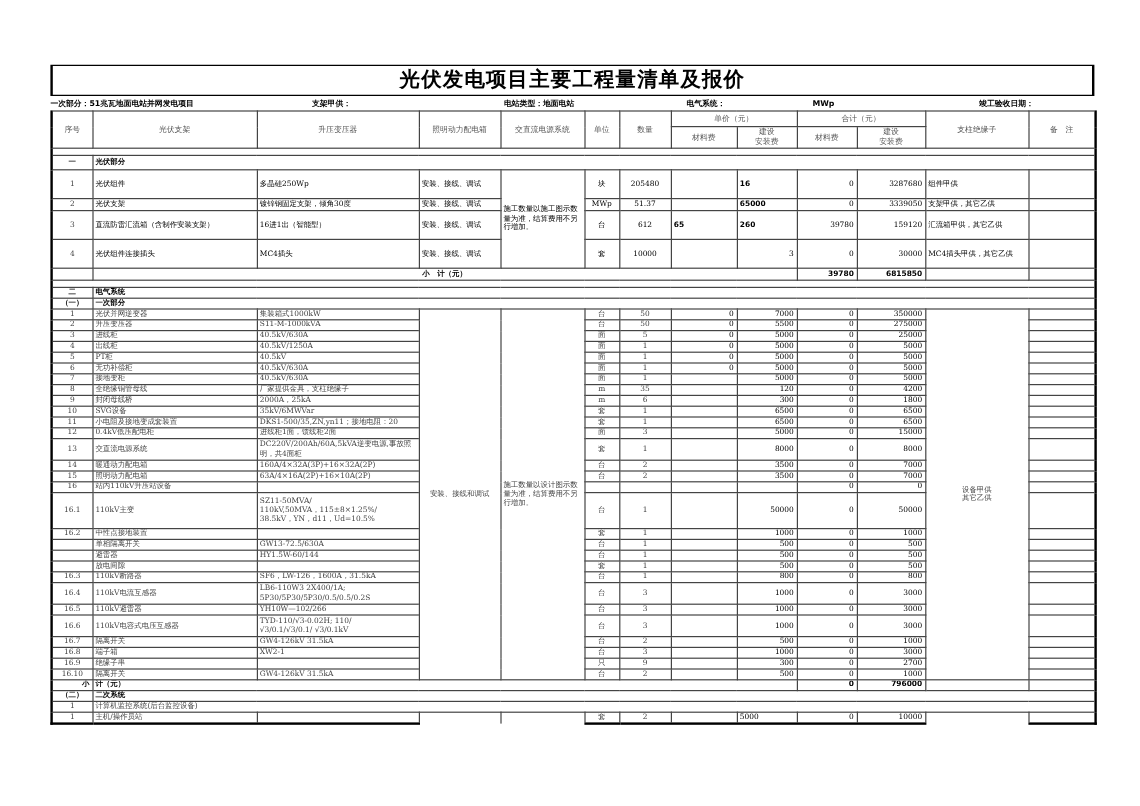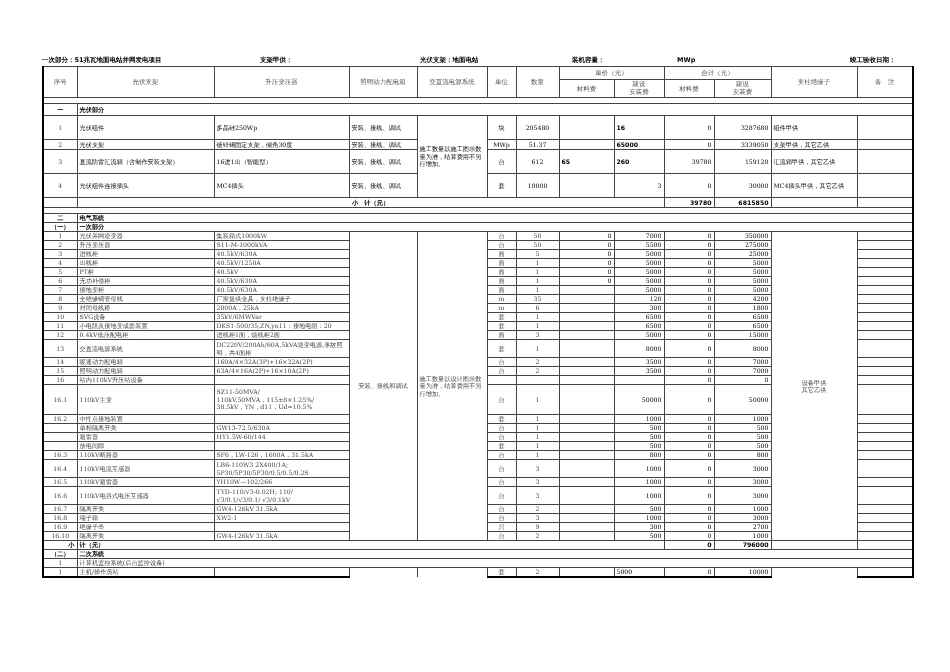--- a/index.html
+++ b/index.html
@@ -17,27 +17,28 @@
   .wrap { white-space: normal; line-height: 7.5px; }
   .sec td { font-weight: bold; font-family: "DejaVu Sans", sans-serif; }
   .outer-l { border-left: 2px solid #000; }
   .outer-r { border-right: 2px solid #000; }
   .gray { color: #444; }
 </style>
 </head>
 <body>
 
 <div class="sheet">
+  <div class="title-row">光伏发电项目主要工程量清单及报价</div>
   <div class="info-row">
     <span style="left:0">一次部分：51兆瓦地面电站并网发电项目</span>
     <span style="left:218px">支架甲供：</span>
-    <span style="left:378px">光伏支架：地面电站</span>
-    <span style="left:530px">装机容量：</span>
+    <span style="left:378px">电站类型：地面电站</span>
+    <span style="left:530px">电气系统：</span>
     <span style="left:635px">MWp</span>
-    <span style="left:808px">竣工验收日期：</span>
+    <span style="left:774px">竣工验收日期：</span>
   </div>
 
   <table>
     <colgroup>
       <col style="width:34px">
         <col style="width:137px">
         <col style="width:135px">
         <col style="width:68px">
         <col style="width:70px">
       <col style="width:29px">

